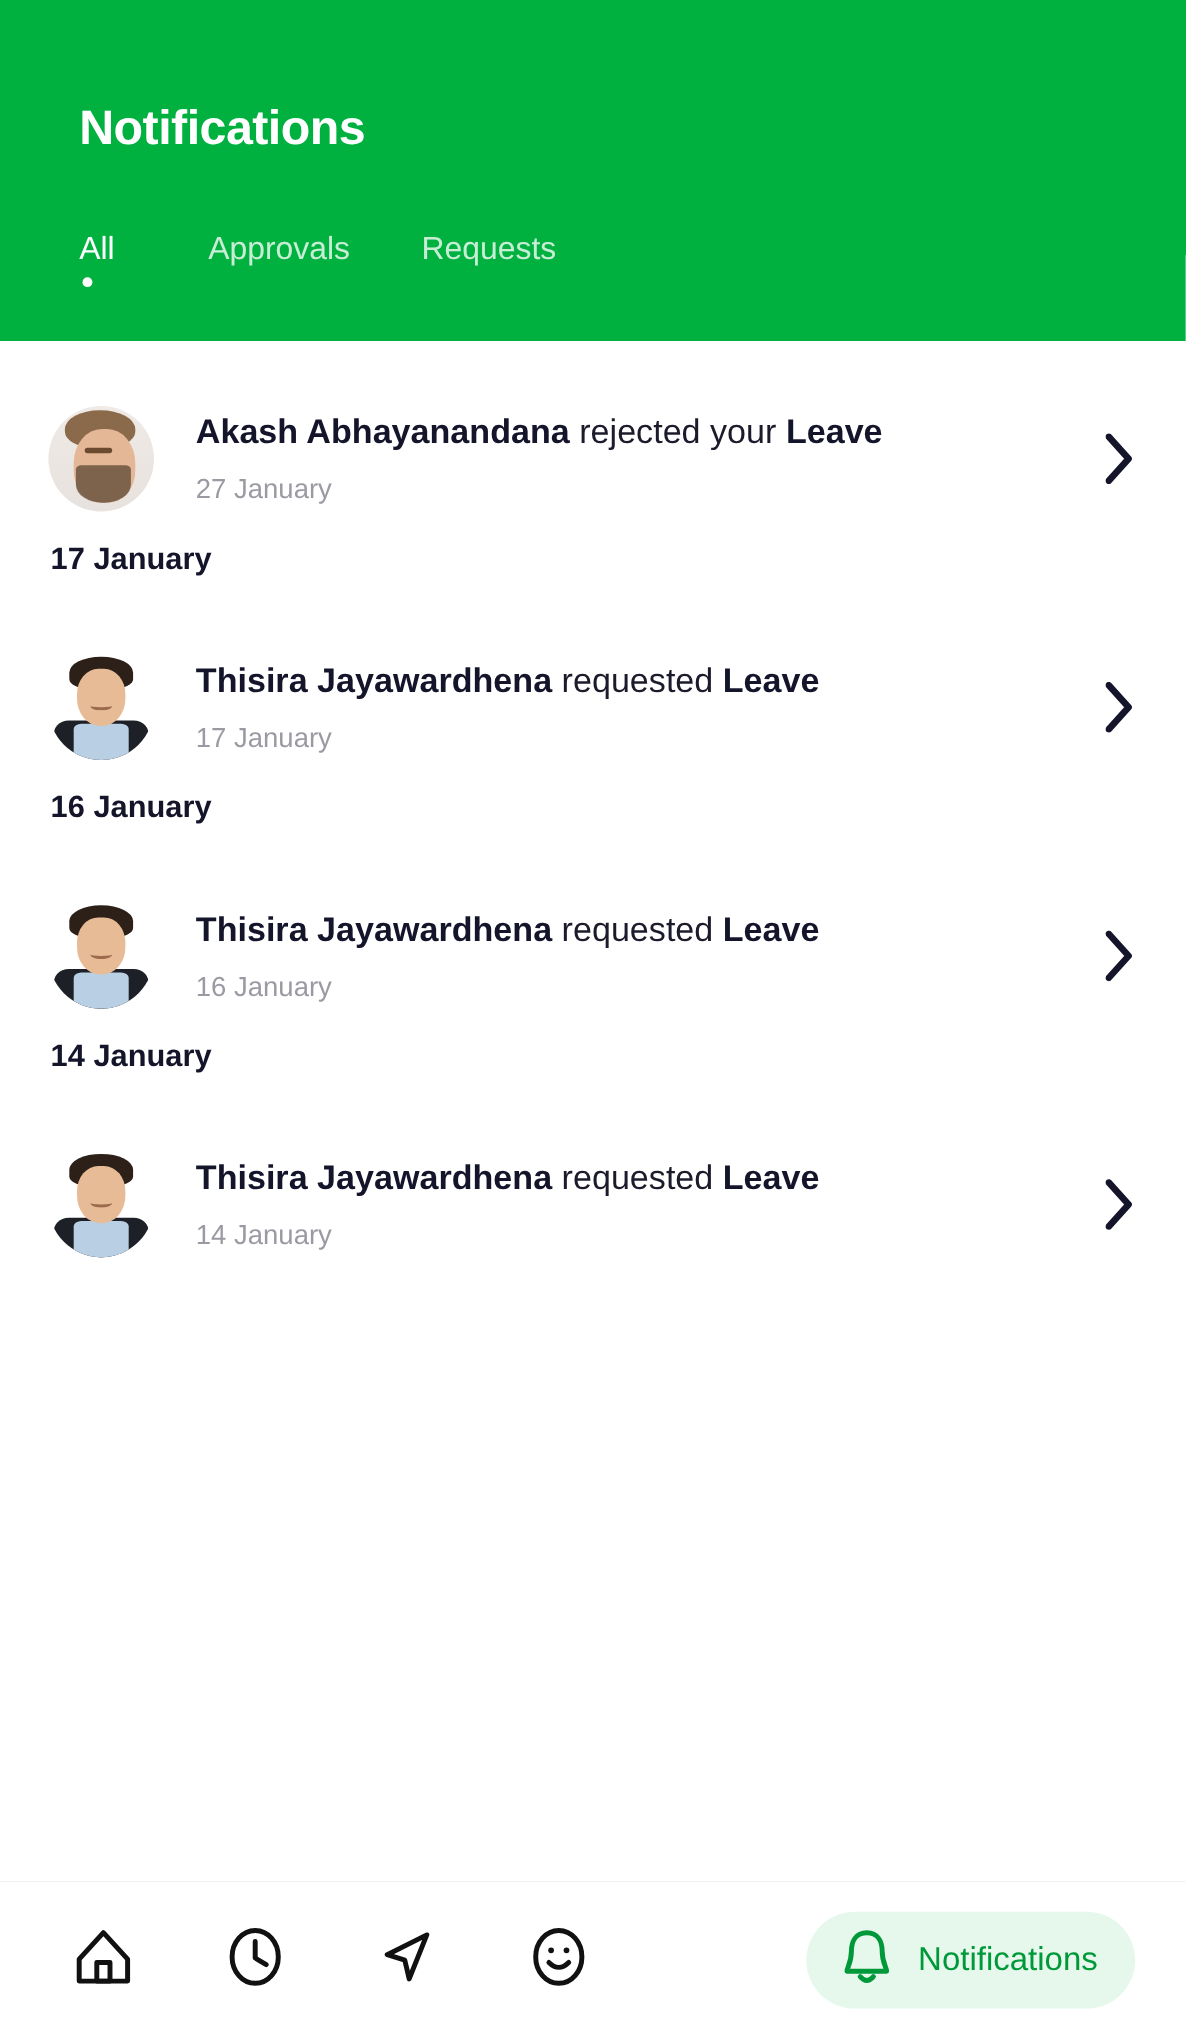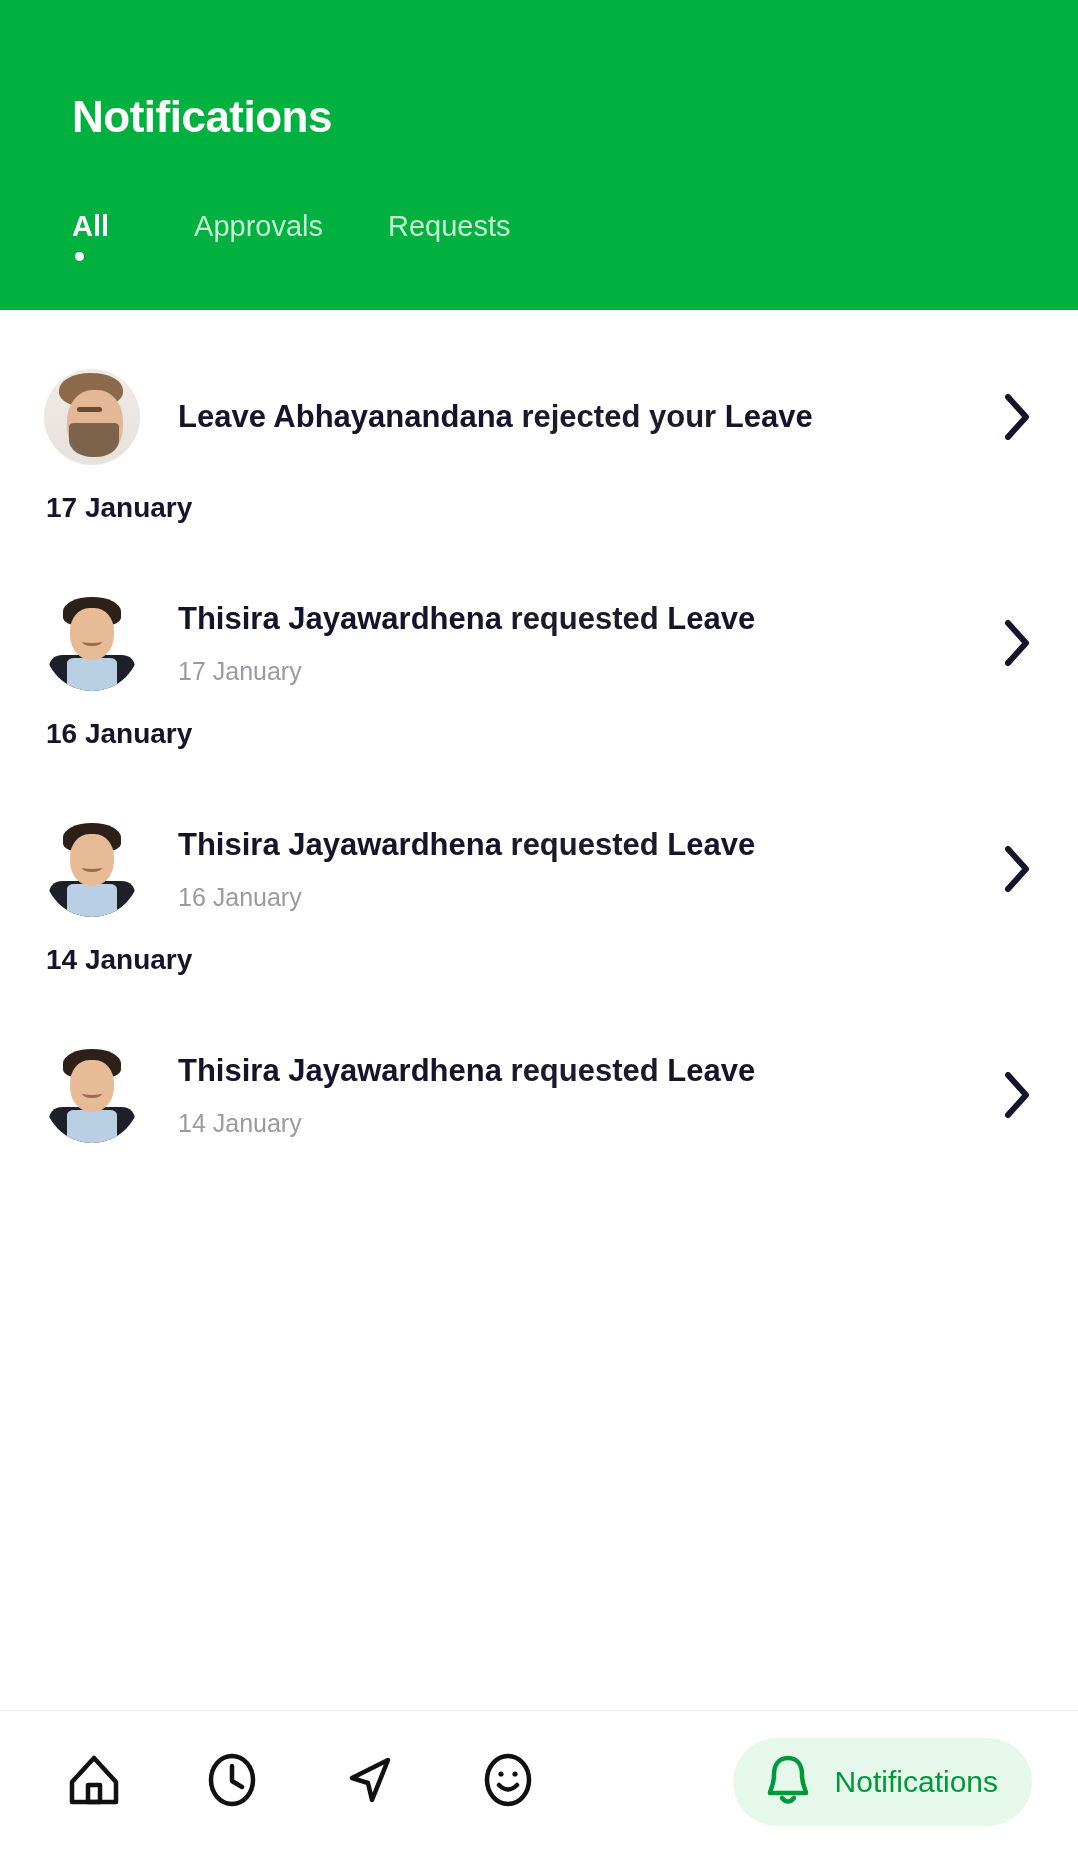--- a/index.html
+++ b/index.html
@@ -24,21 +24,21 @@
   }
   .tabs {
     position:absolute; left:72px; top:204px;
     display:flex; align-items:flex-start;
   }
   .tab { position:relative; margin-right:0; }
   .tab-label {
     font-size:29px; color:rgba(255,255,255,0.78);
     display:block; line-height:44px; white-space:nowrap;
   }
-  .tab.active .tab-label { color:#ffffff; font-weight:bold; }
+  .tab.active .tab-label { color:#ffffff; font-weight:normal; }
   .tab-dot {
     position:absolute; left:3px; top:48px;
     width:9px; height:9px; border-radius:50%;
     background:#ffffff;
   }
   .tab-gap-1 { width:85px; }
   .tab-gap-2 { width:65px; }
 
   
   .list {
@@ -123,21 +123,21 @@
     width:20%; height:9%;
     border-bottom:3px solid #9c6a4d; border-radius:0 0 60% 60%;
   }
 
   .notif-text { flex:1 1 auto; padding-left:38px; }
   .notif-line {
     font-size:31px; color:#14142b; line-height:1.25;
     white-space:nowrap;
   }
   .notif-line .b { font-weight:bold; }
-  .notif-line .r { font-weight:bold; color:#1b1b2b; }
+  .notif-line .r { font-weight:normal; color:#1b1b2b; }
   .notif-date {
     margin-top:18px;
     font-size:25px; color:#9a9aa3; font-weight:normal;
   }
   .chevron {
     flex:0 0 40px; width:40px; height:60px;
     display:flex; align-items:center; justify-content:center;
   }
   .chevron svg { display:block; }
 
@@ -200,22 +200,23 @@
     <div class="sec-gap-1"></div>
     <div class="notif-row">
       <div class="avatar av-a">
         <span class="hair"></span>
           <span class="face"></span>
           <span class="brow"></span>
           <span class="beard"></span>
       </div>
       <div class="notif-text">
         <div class="notif-line">
-          <span class="b">Leave Abhayanandana</span><span class="r">&nbsp;</span><span class="r">rejected your</span><span class="r">&nbsp;</span><span class="b">Leave</span>
+          <span class="b">Akash Abhayanandana</span><span class="r">&nbsp;</span><span class="r">rejected your</span><span class="r">&nbsp;</span><span class="b">Leave</span>
         </div>
+        <div class="notif-date">27 January</div>
       </div>
       <div class="chevron">
         <svg width="26" height="46" viewBox="0 0 26 46">
             <path d="M3 3 L21 23 L3 43" fill="none" stroke="#14142b" stroke-width="6" stroke-linecap="round" stroke-linejoin="round"></path>
           </svg>
       </div>
     </div>
 
     <div class="date-header">17 January</div>
     <div class="sec-gap-2"></div>

